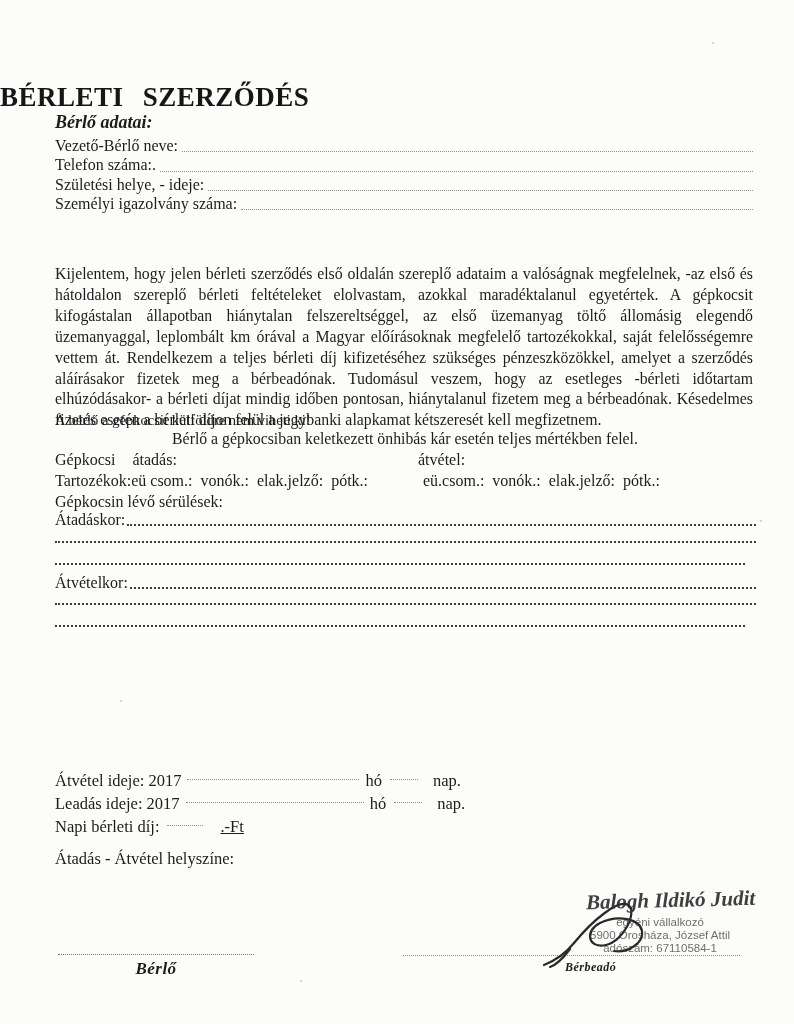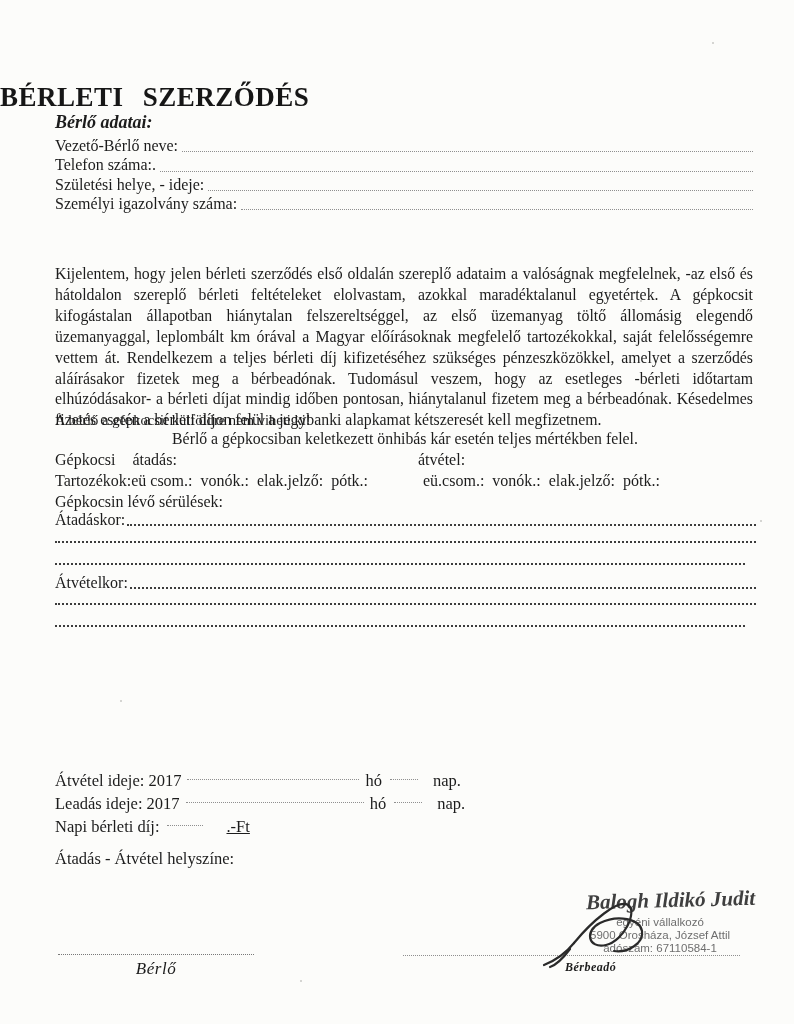--- a/index.html
+++ b/index.html
@@ -71,21 +71,21 @@
   .dl-short{width:28px;margin-left:8px;}
   .dl-fee{width:36px;margin-left:8px;}
   .gap-ho{margin-left:6px;}
   .gap-nap{margin-left:15px;}
   .location-label{left:55px;top:849px;font-size:16.5px;}
   
   .sigline{height:0;border-bottom:1.5px dotted #787878;}
   .sig-left-line{left:58px;top:954px;width:196px;}
   .sig-left-label{
     left:58px;top:959px;width:196px;text-align:center;
-    font-size:17px;font-weight:normal;font-style:italic;letter-spacing:.5px;
+    font-size:17px;font-weight:bold;font-style:italic;letter-spacing:.5px;
   }
   .sig-right-line{left:403px;top:955px;width:337px;border-bottom-color:#8f8f8f;border-bottom-width:1px;}
   .sig-right-label{
     left:565px;top:960px;
     font-size:12px;font-weight:bold;font-style:italic;letter-spacing:.5px;
   }
   
   .stamp-name{
     left:586px;top:888px;
     font-size:21px;font-style:italic;font-weight:600;
@@ -174,21 +174,21 @@
     <div class="date-row">
       <span>Leadás ideje: 2017</span>
       <span class="dl dl-long" style="width:178px;"></span>
       <span class="gap-ho">hó</span>
       <span class="dl dl-short"></span>
       <span class="gap-nap">nap.</span>
     </div>
     <div class="date-row">
       <span>Napi bérleti díj:</span>
       <span class="dl dl-fee"></span>
-      <span style="margin-left:23px;text-decoration:underline;">.-Ft</span>
+      <span style="margin-left:17px;text-decoration:underline;">.-Ft</span>
     </div>
   </div>
 
   <div class="abs location-label">Átadás - Átvétel helyszíne:</div>
 
   <div class="abs stamp-name">Balogh Ildikó Judit</div>
   <div class="abs stamp-line stamp-l2">egyéni vállalkozó</div>
   <div class="abs stamp-line stamp-l3">5900 Orosháza, József Attil</div>
   <div class="abs stamp-line stamp-l4">adószám: 67110584-1</div>
 

